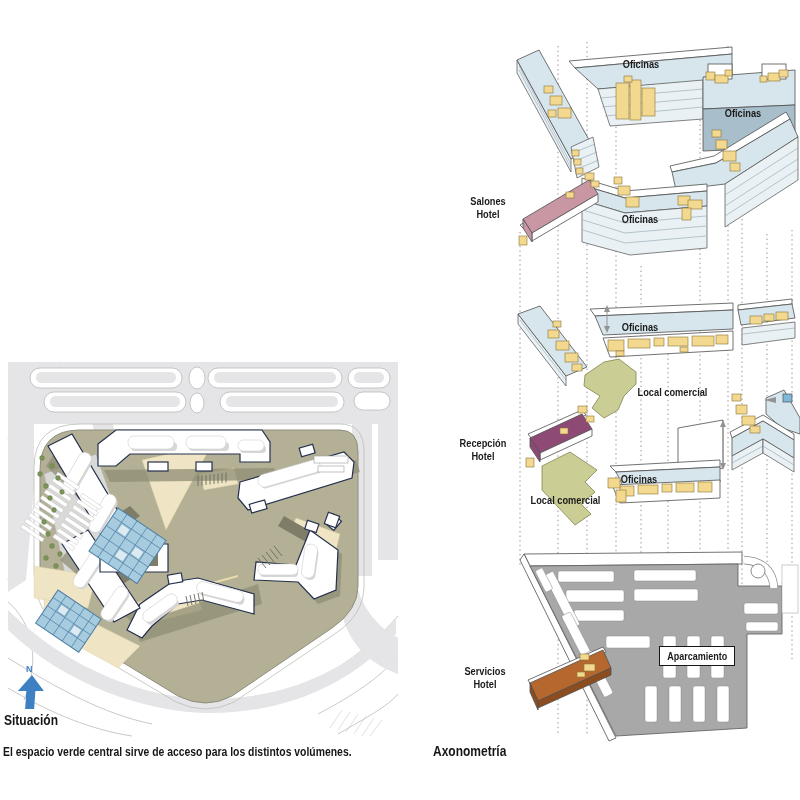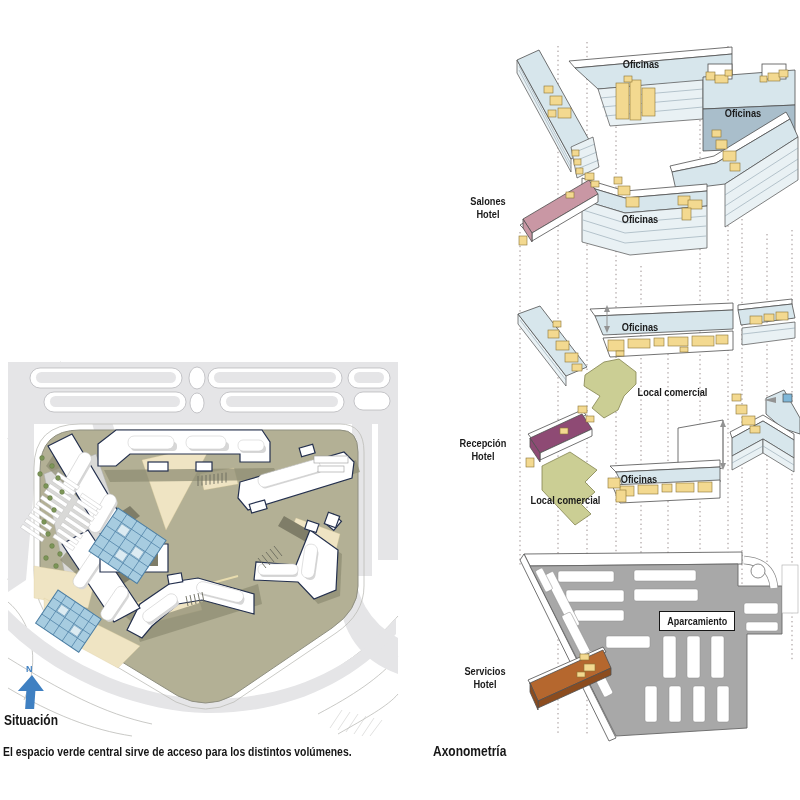--- a/index.html
+++ b/index.html
@@ -40,21 +40,21 @@
   .p-gcell{fill:#dcebf2;stroke:var(--plan_glass_stroke);stroke-width:.4;}
   .p-contour{stroke:#b1b1ae;stroke-width:.7;fill:none;}
   .p-hatch{stroke:#c2c2c0;stroke-width:.5;fill:none;}
   .p-stall{fill:#fff;stroke:#b8b8b8;stroke-width:.4;}
   .p-park{fill:#d9d9d7;stroke:#ababab;stroke-width:.5;}
   .p-tree{fill:var(--plan_tree);stroke:#5c7040;stroke-width:.4;}
   .p-stair{stroke:#6b6b5e;stroke-width:.9;}
   
   .axlabel{position:absolute;font-weight:700;font-size:10.5px;line-height:13px;
            text-align:center;transform:scaleX(.88);letter-spacing:0;color:var(--text);}
-  .apar-box{position:absolute;left:659px;top:611px;width:74px;height:18px;background:#fff;
+  .apar-box{position:absolute;left:659px;top:646px;width:74px;height:18px;background:#fff;
             border:1.4px solid #161616;display:flex;align-items:center;justify-content:center;}
   .apar-box span{font-weight:700;font-size:10px;transform:scaleX(.9);white-space:nowrap;}
   .title{position:absolute;font-weight:700;font-size:15px;transform:scaleX(.8);
          transform-origin:left top;white-space:nowrap;color:#161616;}
   .caption{position:absolute;font-weight:700;font-size:13px;transform:scaleX(.8);
            transform-origin:left top;white-space:nowrap;color:#161616;}
   .north{position:absolute;left:16px;top:666px;width:36px;height:50px;}
   .north .nl{position:absolute;left:10px;top:-2px;font-weight:700;font-size:9px;color:var(--north);}
 </style>
 </head>

